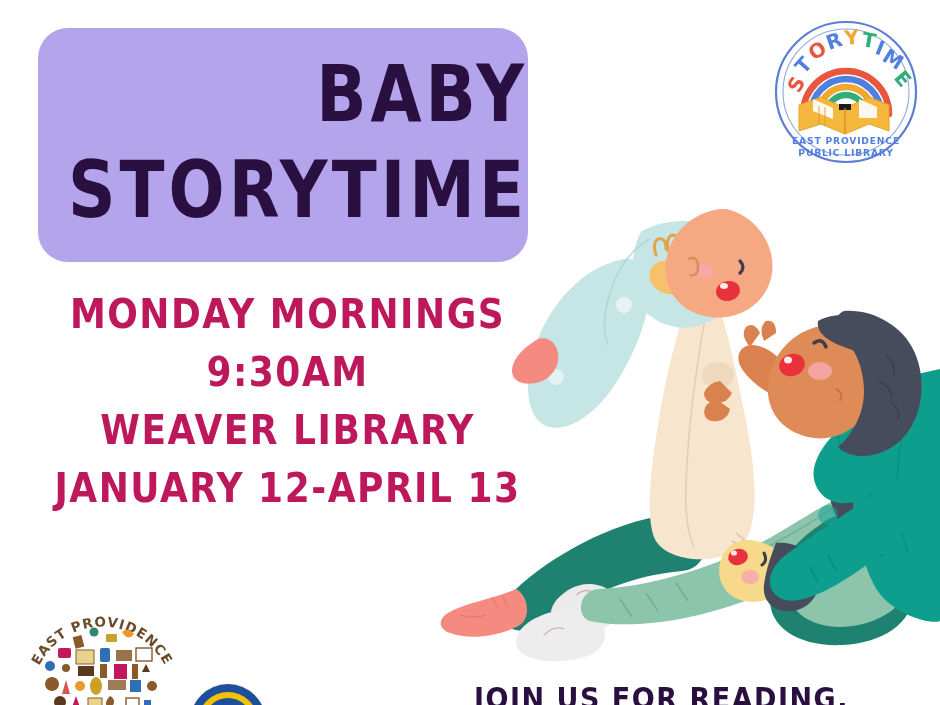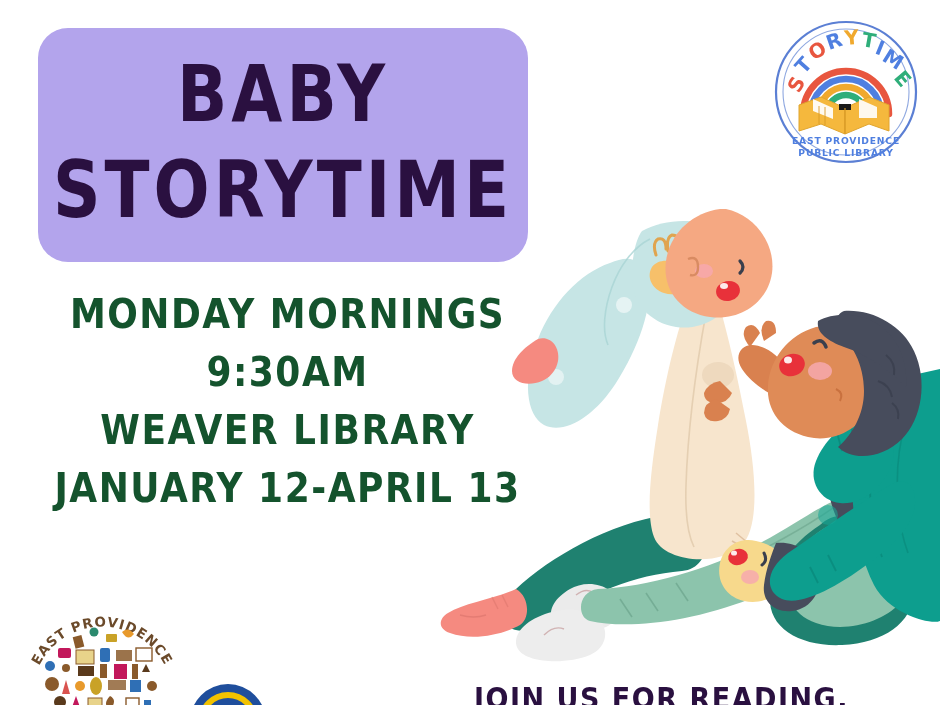--- a/index.html
+++ b/index.html
@@ -9,40 +9,40 @@
     font-family:"DejaVu Sans", sans-serif;
     overflow:hidden;
     position:relative;
   }
   #poster{position:relative;width:940px;height:705px;background:#ffffff;overflow:hidden;}
 
   
   .title-card{
     position:absolute;left:38px;top:28px;width:490px;height:234px;
     background:#b3a4ec;border-radius:30px;
-    display:flex;flex-direction:column;align-items:center;justify-content:center;
+    display:flex;flex-direction:column;align-items:flex-end;justify-content:center;
     box-sizing:border-box;padding-bottom:4px;
   }
   .title-line{
     color:#2a1040;
     font-family:"DejaVu Sans", sans-serif;
     font-weight:bold;
     letter-spacing:4px;
     line-height:1.0;
     text-align:center;
     transform:scaleY(1.18);
   }
   .title-line.l1{font-size:66px;margin-bottom:30px;}
   .title-line.l2{font-size:66px;}
 
   
   .details{
     position:absolute;left:0px;top:296px;width:575px;
     text-align:center;
-    color:#14532d;
+    color:#be185d;
     font-family:"DejaVu Sans", sans-serif;
     font-weight:bold;
   }
   .details .dl{
     display:block;
     letter-spacing:1.5px;
     transform:scaleY(1.14);
     line-height:1.0;
   }
   .dl.d1{font-size:36px;margin-bottom:22px;}

